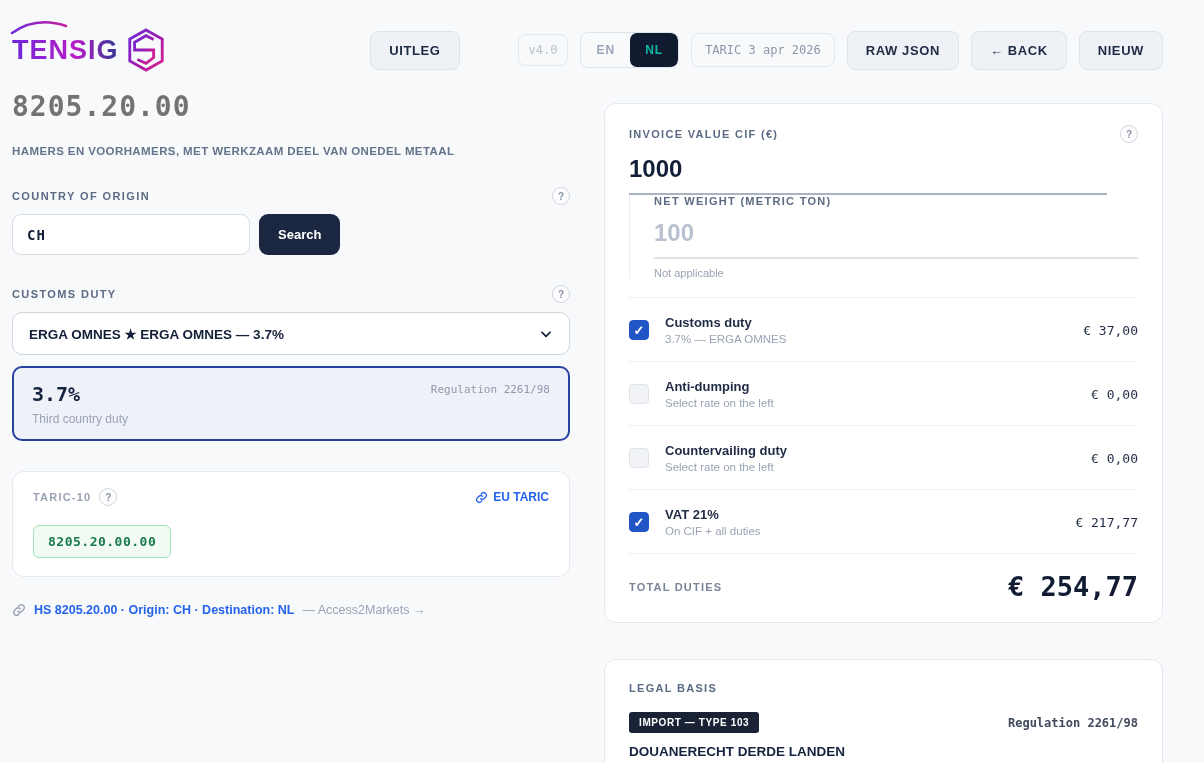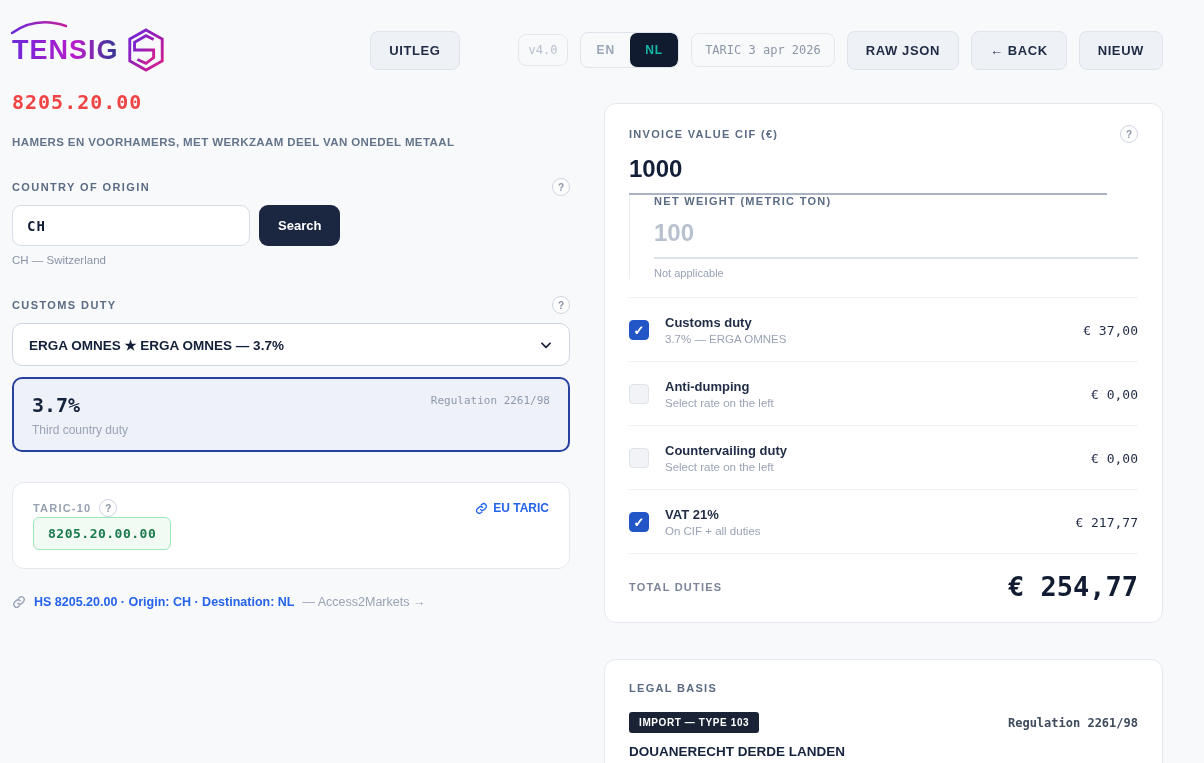--- a/index.html
+++ b/index.html
@@ -41,21 +41,21 @@
     border: 1px solid #e3e8ef; border-radius: 8px; padding: 9px 13px;
     font-size: 12px; color: #8d96a8; white-space: nowrap;
   }
 
   
   .main { display: flex; gap: 34px; }
   .col-left { width: 558px; padding-top: 18px; }
   .col-right { flex: 1; padding-top: 31px; }
 
   
-  .hs-title { font-size: 20px; font-weight: bold; color: #ef4444; letter-spacing: 1px; }
+  .hs-title { font-size: 28px; font-weight: bold; color: #737373; letter-spacing: 1px; }
   .hs-desc { margin-top: 22px; font-size: 11.5px; font-weight: bold; color: #64748b; letter-spacing: 0.4px; }
 
   .field-label-row { display: flex; align-items: center; justify-content: space-between; margin-top: 30px; }
   .field-label { font-size: 11px; font-weight: bold; letter-spacing: 1.4px; color: #5b6b83; }
   .help { width: 18px; height: 18px; border-radius: 50%; border: 1px solid #cfd6e0;
     color: #8a93a6; font-size: 10px; font-weight: bold; display: flex; align-items: center;
     justify-content: center; cursor: pointer; background: #fdfdfe; }
 
   .origin-row { display: flex; gap: 9px; margin-top: 9px; }
   .origin-input {
@@ -86,21 +86,21 @@
 
   .taric-card {
     margin-top: 30px; background: #ffffff; border: 1px solid #e5e8ef; border-radius: 12px;
     padding: 16px 20px 18px;
   }
   .taric-head { display: flex; align-items: center; }
   .taric-label { font-size: 11px; font-weight: bold; letter-spacing: 1.2px; color: #98a1b3; margin-right: 8px; }
   .taric-link { margin-left: auto; display: flex; align-items: center; gap: 5px;
     font-size: 12px; font-weight: bold; color: #2563eb; cursor: pointer; }
   .taric-code {
-    display: inline-block; margin-top: 0; background: #f1fbf4; border: 1px solid #9fe6ba;
+    display: inline-block; margin-top: 19px; background: #f1fbf4; border: 1px solid #9fe6ba;
     border-radius: 6px; padding: 8px 14px; font-size: 13px; font-weight: bold; color: #1b7a4b;
     letter-spacing: 0.5px;
   }
 
   .crumb { margin-top: 26px; display: flex; align-items: center; gap: 8px; font-size: 12.5px; }
   .crumb-links { color: #2563eb; font-weight: bold; cursor: pointer; }
   .crumb-suffix { color: #9aa3b5; }
   .icon-link { color: #9aa3b5; display: flex; }
 
   
@@ -202,21 +202,20 @@
       <div class="hs-desc">HAMERS EN VOORHAMERS, MET WERKZAAM DEEL VAN ONEDEL METAAL</div>
 
       <div class="field-label-row">
         <span class="field-label">COUNTRY OF ORIGIN</span>
         <span class="help">?</span>
       </div>
       <div class="origin-row">
         <input class="origin-input" value="CH" style="">
         <button class="search-btn">Search</button>
       </div>
-      <div class="origin-result">CH — Switzerland</div>
 
       <div class="field-label-row">
         <span class="field-label">CUSTOMS DUTY</span>
         <span class="help">?</span>
       </div>
       <div class="select-box">
         <span class="select-text">ERGA OMNES ★ ERGA OMNES — 3.7%</span>
         <svg width="14" height="14" viewBox="0 0 24 24" fill="none" stroke="#131f38" stroke-width="3" stroke-linecap="round" stroke-linejoin="round">
             <path d="M5 9l7 7 7-7"></path>
           </svg>

